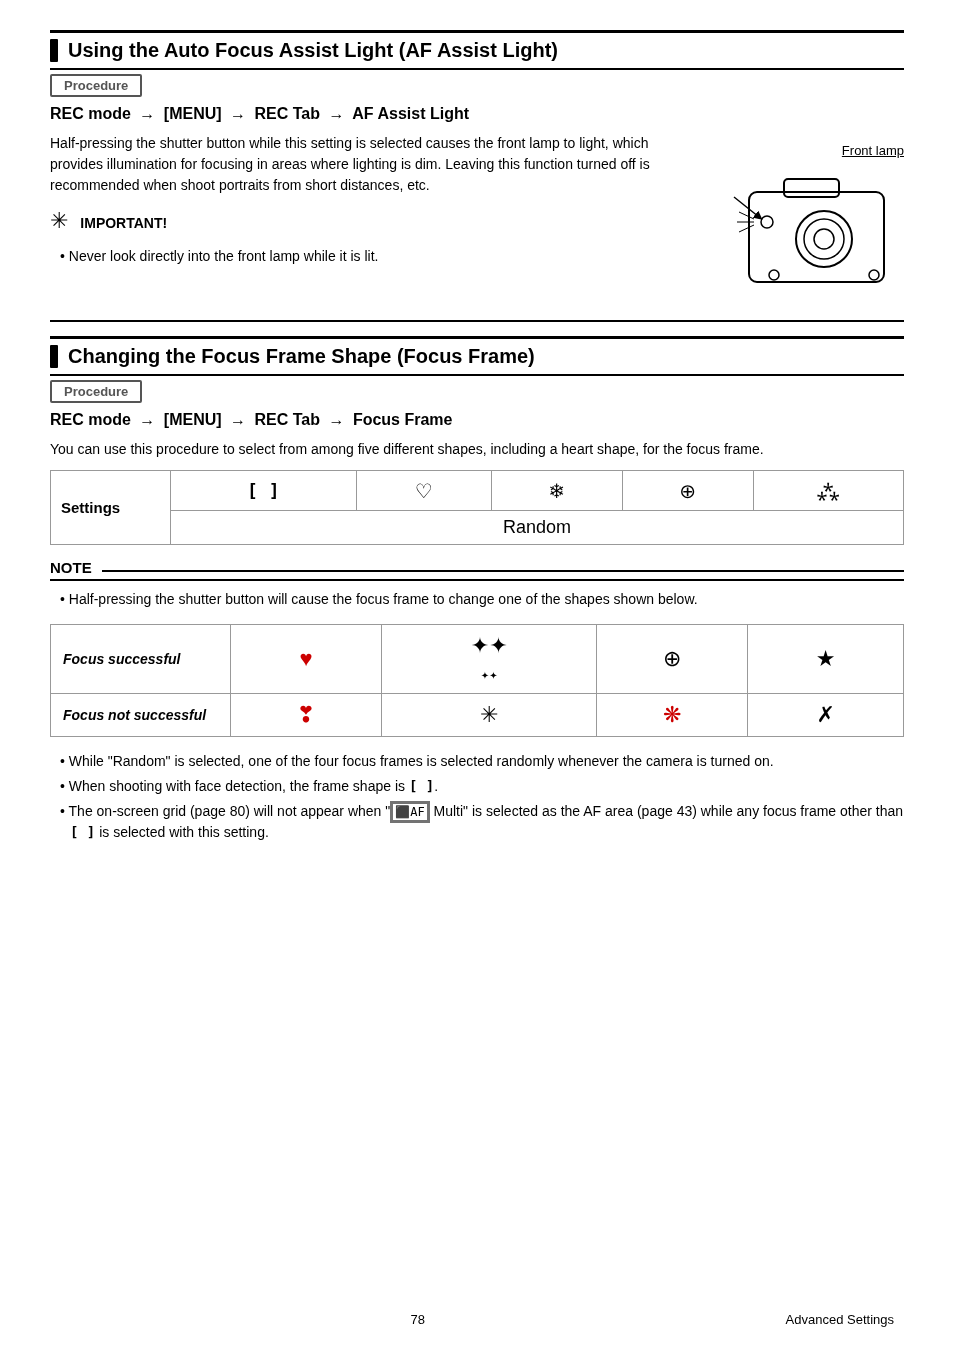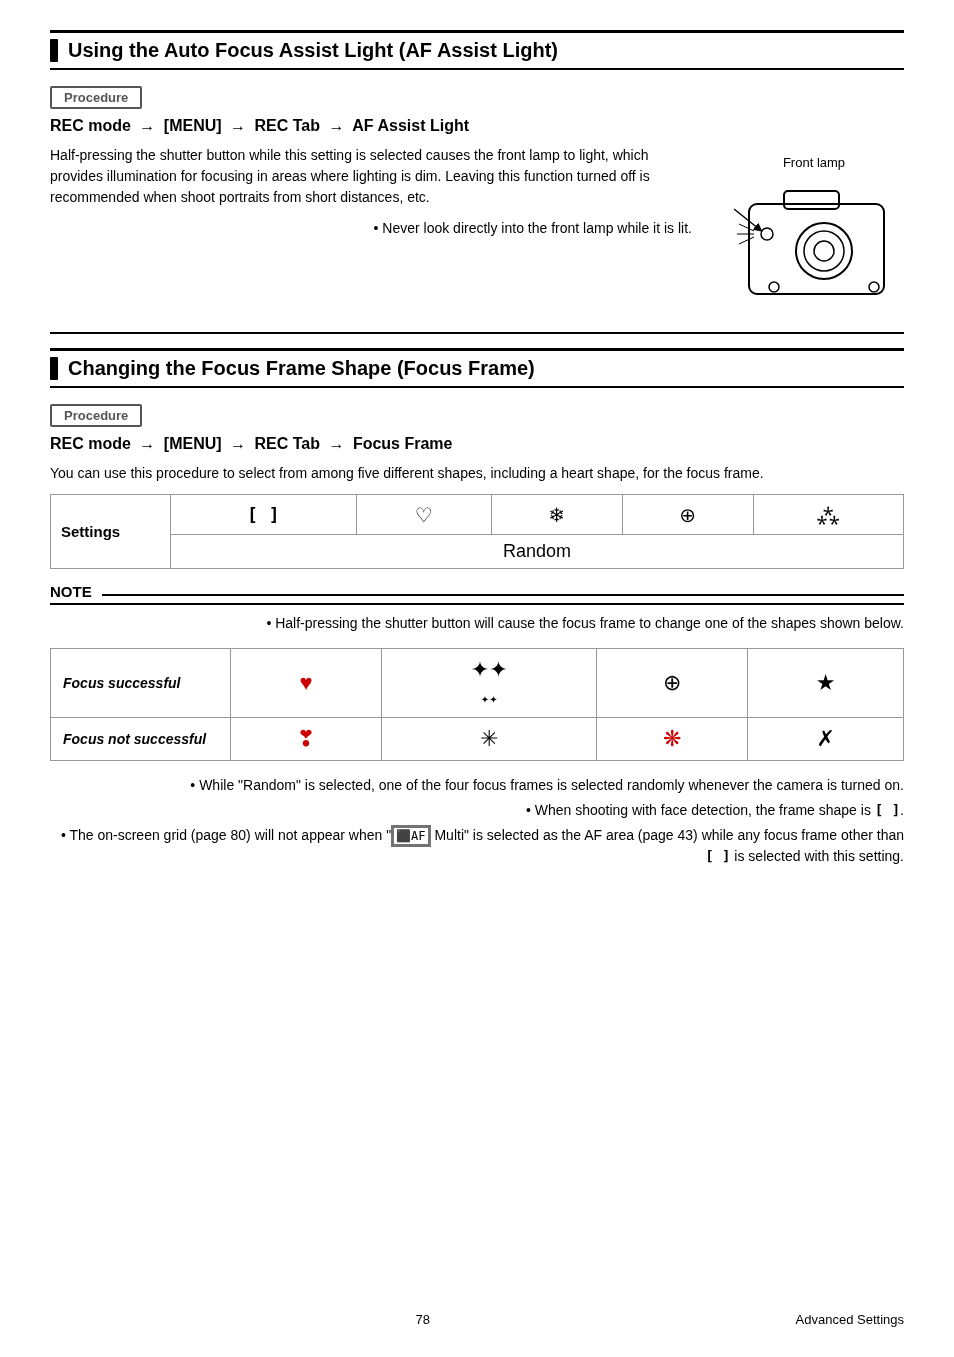--- a/index.html
+++ b/index.html
@@ -12,21 +12,20 @@
       min-height: 1357px;
       padding: 30px 50px 60px 50px;
     }
 
     
     .section-title-bar {
       display: flex;
       align-items: center;
       border-top: 3px solid #000;
       border-bottom: 2px solid #000;
-      margin-bottom: 12px;
       padding: 6px 0 6px 0;
     }
     .section-title-accent {
       width: 8px;
       background: #000;
       align-self: stretch;
       margin-right: 10px;
       border-radius: 1px;
     }
     .section-title-text {
@@ -80,21 +79,20 @@
     .important-label {
       font-size: 14px;
       font-weight: bold;
     }
     .bullet-item {
       font-size: 14px;
       line-height: 1.5;
       padding-left: 20px;
       text-indent: -10px;
       margin-bottom: 4px;
-      text-align: right;
     }
     .bullet-item::before {
       content: "• ";
     }
 
     
     .rec-section-top {
       display: flex;
       align-items: flex-start;
       gap: 32px;
@@ -103,21 +101,23 @@
       flex: 1;
     }
     .front-lamp-diagram {
       width: 180px;
       flex-shrink: 0;
       text-align: center;
       margin-top: 10px;
     }
     .front-lamp-label {
       font-size: 13px;
+      text-align: right;
       margin-bottom: 4px;
+      text-decoration: underline;
     }
 
     
     .settings-table {
       width: 100%;
       border-collapse: collapse;
       margin: 4px 0;
       border: 1px solid #999;
     }
     .settings-table td, .settings-table th {
@@ -185,21 +185,21 @@
       border: none;
       border-top: 2px solid #000;
       margin: 20px 0 14px 0;
     }
 
     
     .page-footer {
       position: absolute;
       bottom: 30px;
       left: 50px;
-      right: 50px;
+      right: 60px;
       display: flex;
       justify-content: space-between;
       align-items: center;
       font-size: 13px;
     }
     .page-number {
       flex: 1;
       text-align: center;
     }
     .footer-section-label {
@@ -230,20 +230,26 @@
   <span class="nav-arrow">→</span>
   <span>REC Tab</span>
   <span class="nav-arrow">→</span>
   <span>AF Assist Light</span>
 </div>
 
 <div class="rec-section-top">
   <div class="rec-section-content">
     <p class="body-text">Half-pressing the shutter button while this setting is selected causes the front lamp to light, which provides illumination for focusing in areas where lighting is dim. Leaving this function turned off is recommended when shoot portraits from short distances, etc.</p>
 
+    <div class="important-block">
+      <div>
+        <span class="important-icon">✳</span>
+        <span class="important-label">IMPORTANT!</span>
+      </div>
+    </div>
     <div class="bullet-item">Never look directly into the front lamp while it is lit.</div>
   </div>
 
   <div class="front-lamp-diagram">
     <div class="front-lamp-label">Front lamp</div>
     <svg class="camera-diagram" width="170" height="130" viewBox="0 0 170 130">
 
       <rect x="20" y="25" width="135" height="90" rx="8" ry="8" fill="none" stroke="#000" stroke-width="2"></rect>
 
       <rect x="55" y="12" width="55" height="18" rx="4" ry="4" fill="none" stroke="#000" stroke-width="2"></rect>

